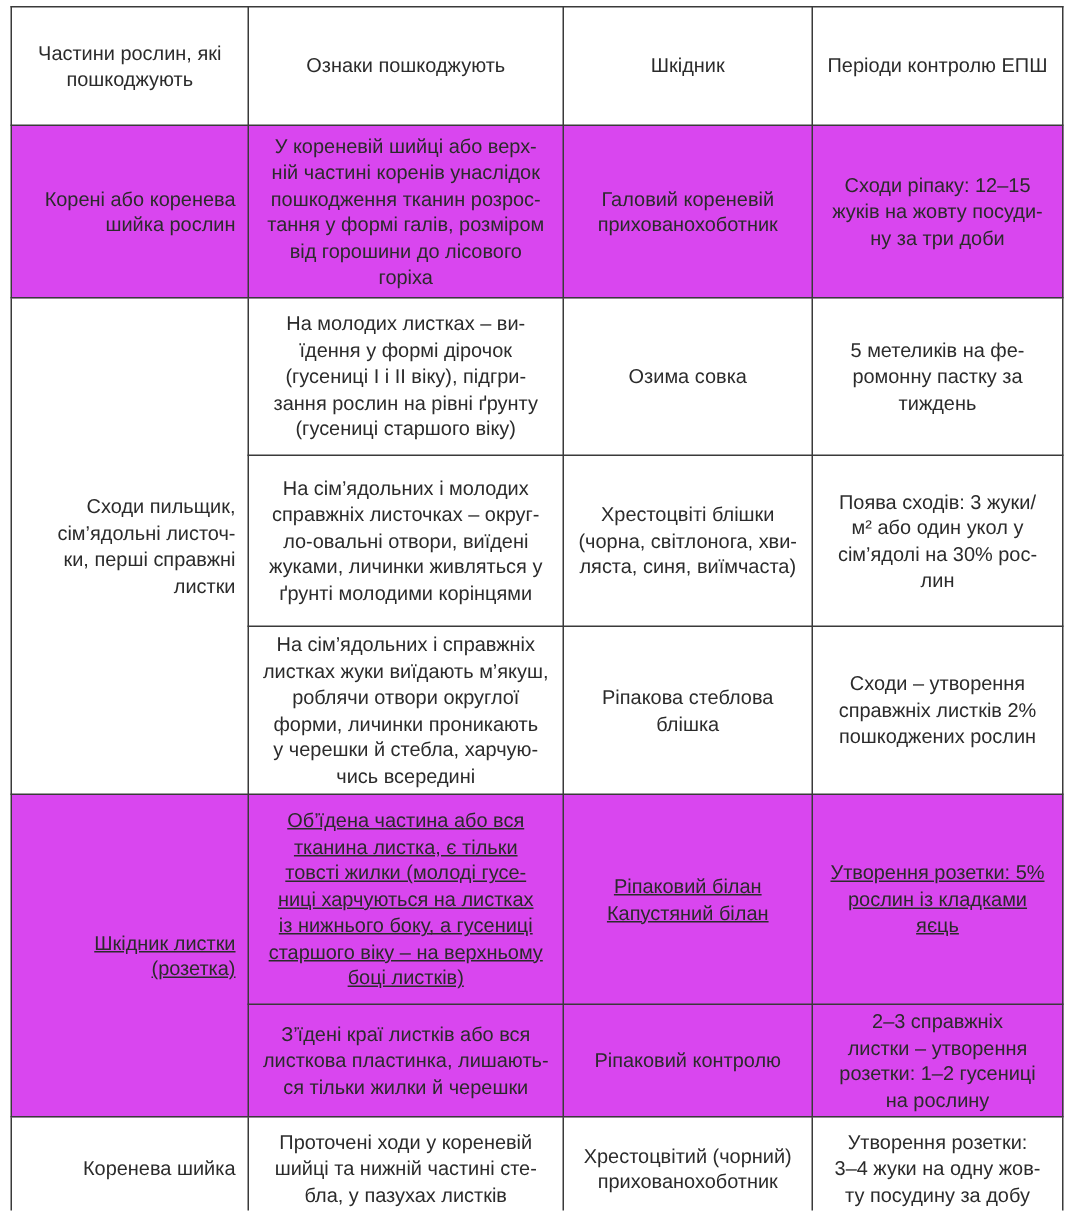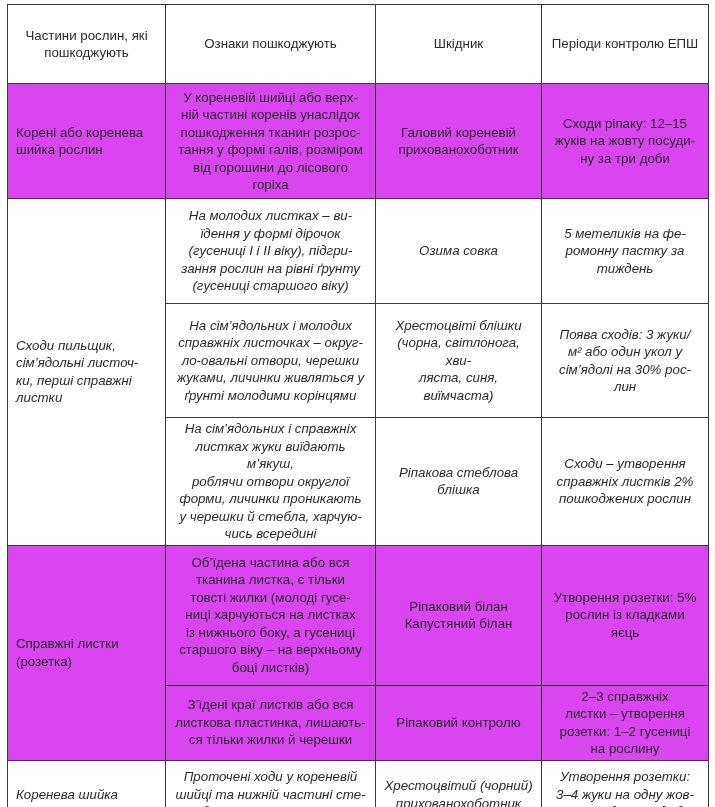--- a/index.html
+++ b/index.html
@@ -13,29 +13,29 @@
       border: 1.4px solid #3a3a3a;
       padding: 2px 8px;
       vertical-align: middle;
       font-weight: normal;
     }
     col.c1 { width: 158px; }
     col.c2 { width: 210px; }
     col.c3 { width: 166px; }
     col.c4 { width: 167px; }
     th { text-align: center; height: 74px; }
-    td.part { text-align: left; }
+    td.part { text-align: right; }
     td.center { text-align: center; }
     tr.green td { background: #d946ef; }
-    tr.white td { background: #ffffff; font-style: italic; }
+    tr.white td { background: #ffffff; }
     tr.h114 td { height: 110px; }
     tr.h104 td { height: 100px; }
     tr.h113 td { height: 109px; }
     tr.h111 td { height: 107px; }
-    tr.h139 td { height: 135px; }
+    tr.h139 td { height: 135px; text-decoration: underline; }
     tr.h72 td { height: 68px; }
     tr.h68 td { height: 64px; }
     .cell-text { white-space: pre-line; }
   </style>
 </head>
 <body>
 
 <table class="pest-table">
   <colgroup>
       <col class="c1">
@@ -81,21 +81,21 @@
 зання рослин на рівні ґрунту
 (гусениці старшого віку)</td>
       <td class="center cell-text">Озима совка</td>
       <td class="center cell-text">5 метеликів на фе-
 ромонну пастку за
 тиждень</td>
     </tr>
     <tr class="white h113">
       <td class="center cell-text">На сім’ядольних і молодих
 справжніх листочках – округ-
-ло-овальні отвори, черешки
+ло-овальні отвори, виїдені
 жуками, личинки живляться у
 ґрунті молодими корінцями</td>
       <td class="center cell-text">Хрестоцвіті блішки
 (чорна, світлонога, хви-
 ляста, синя, виїмчаста)</td>
       <td class="center cell-text">Поява сходів: 3 жуки/
 м² або один укол у
 сім’ядолі на 30% рос-
 лин</td>
     </tr>
@@ -107,21 +107,21 @@
 у черешки й стебла, харчую-
 чись всередині</td>
       <td class="center cell-text">Ріпакова стеблова
 блішка</td>
       <td class="center cell-text">Сходи – утворення
 справжніх листків 2%
 пошкоджених рослин</td>
     </tr>
 
     <tr class="green h139">
-      <td rowspan="2" class="part cell-text">Справжні листки
+      <td rowspan="2" class="part cell-text">Шкідник листки
 (розетка)</td>
       <td class="center cell-text">Об’їдена частина або вся
 тканина листка, є тільки
 товсті жилки (молоді гусе-
 ниці харчуються на листках
 із нижнього боку, а гусениці
 старшого віку – на верхньому
 боці листків)</td>
       <td class="center cell-text">Ріпаковий білан
 Капустяний білан</td>

